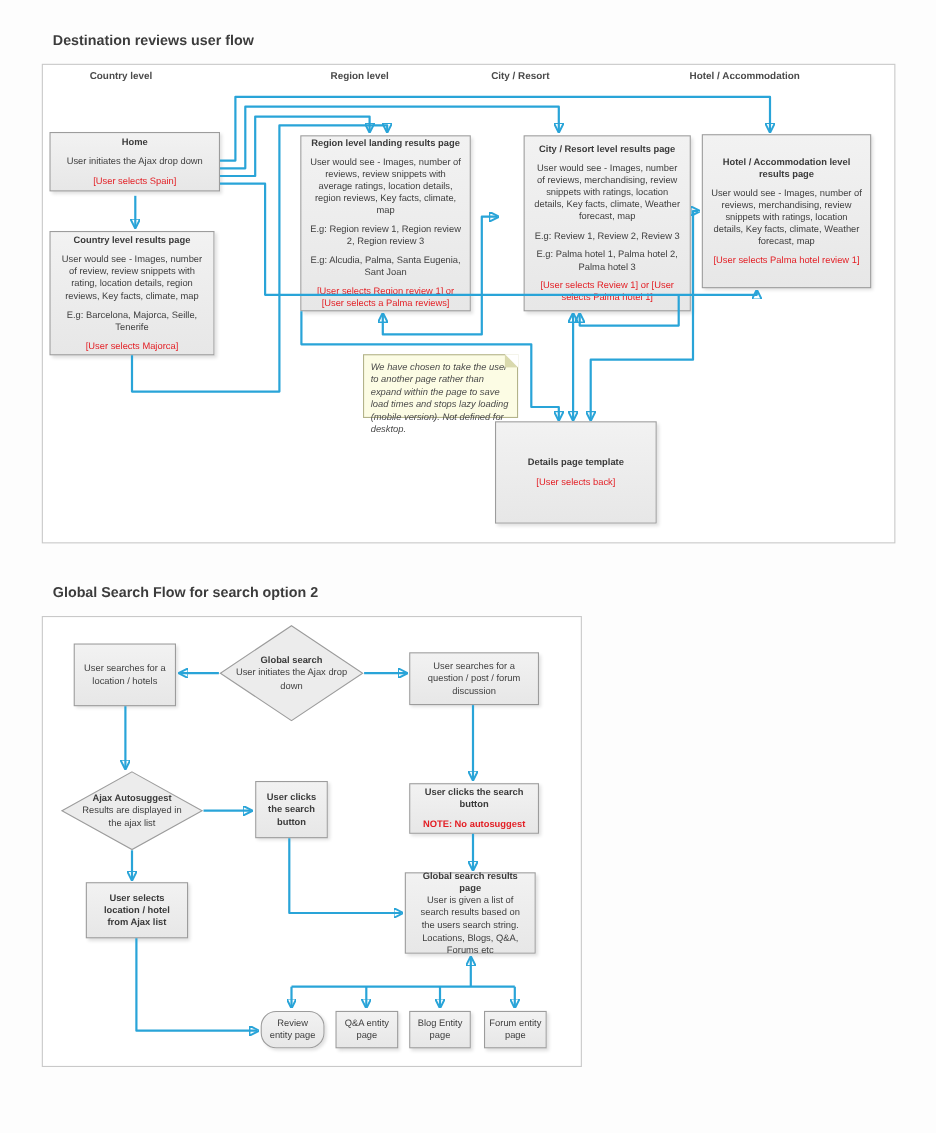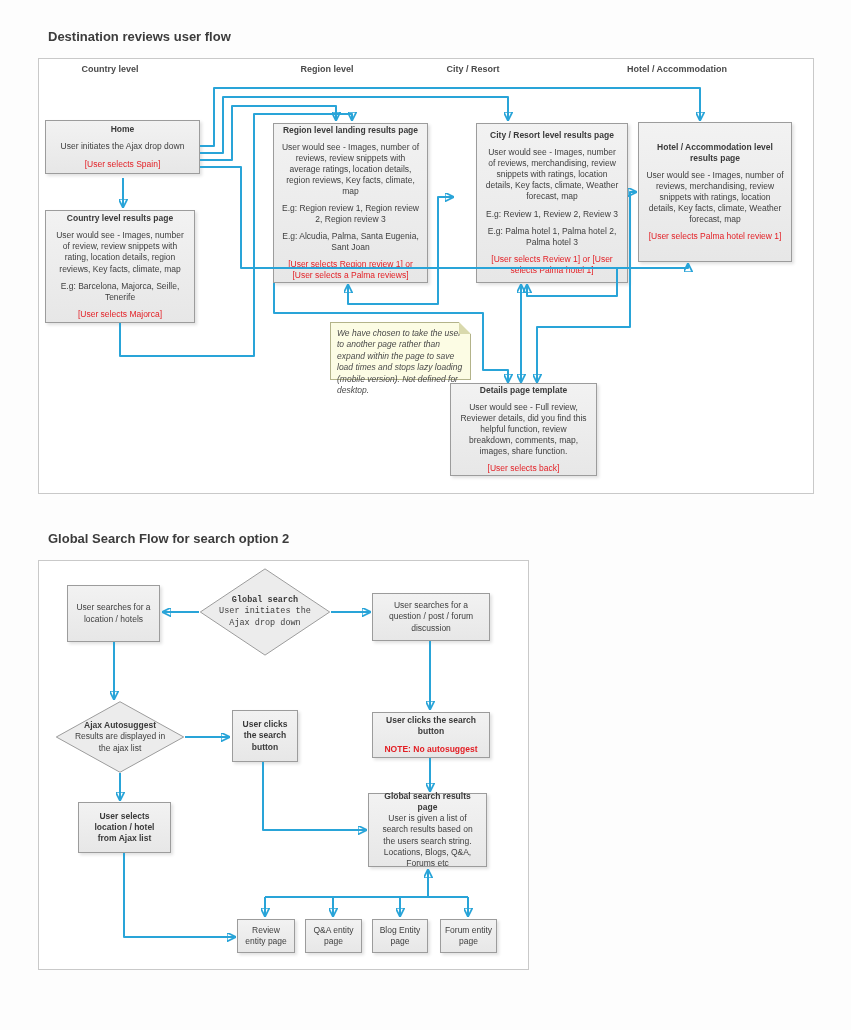--- a/index.html
+++ b/index.html
@@ -97,36 +97,35 @@
 </div>
 
 <div class="box" style="left:638px;top:122px;width:154px;height:140px;">
   <div class="t">Hotel / Accommodation level results page</div>
   <div class="p">User would see - Images, number of reviews, merchandising, review snippets with ratings, location details, Key facts, climate, Weather forecast, map</div>
   <div class="p action">[User selects Palma hotel review 1]</div>
 </div>
 
 <div class="box" style="left:450px;top:383px;width:147px;height:93px;">
   <div class="t">Details page template</div>
-  <div class="p">User would see - Full review, Reviewer details, did you find this helpful function, review breakdown, comments, map, images, share function.</div>
   <div class="p action">[User selects back]</div>
 </div>
 
 <div class="note" style="left:330px;top:322px;width:141px;height:58px;">
   <span>We have chosen to take the user to another page rather than expand within the page to save load times and stops lazy loading (mobile version). Not defined for desktop.</span>
 </div>
 
 <div class="section-title" style="top:531px;">Global Search Flow for search option 2</div>
 <div class="frame" style="left:38px;top:560px;width:489px;height:408px;"></div>
 
 <div class="box" style="left:67px;top:585px;width:93px;height:57px;">
   <div class="p">User searches for a location / hotels</div>
 </div>
 
-<div class="diamond" style="left:199px;top:568px;width:132px;height:88px;font-family:Liberation Mono, monospace;">
+<div class="diamond" style="left:199px;top:568px;width:132px;height:88px;">
   <svg viewBox="0 0 100 100" preserveAspectRatio="none">
     <polygon points="50,1 99,50 50,99 1,50" fill="#ececec" stroke="#9c9c9c" stroke-width="1" vector-effect="non-scaling-stroke"></polygon>
   </svg>
   <div class="dt">
     <div class="t">Global search</div>
     <div>User initiates the Ajax drop down</div>
   </div>
 </div>
 
 <div class="box" style="left:372px;top:593px;width:118px;height:48px;">
@@ -155,21 +154,21 @@
 <div class="box" style="left:78px;top:802px;width:93px;height:51px;text-align:center;">
   <div class="bold">User selects location / hotel from Ajax list</div>
 </div>
 
 <div class="box" style="left:368px;top:793px;width:119px;height:74px;">
   <div class="t" style="margin-bottom:0;">Global search results page</div>
   <div>User is given a list of search results based on the users search string.</div>
   <div>Locations, Blogs, Q&amp;A, Forums etc</div>
 </div>
 
-<div class="box" style="left:237px;top:919px;width:58px;height:34px;padding:3px;">
+<div class="box" style="left:237px;top:919px;width:58px;height:34px;padding:3px;border-radius:14px;">
   <div>Review entity page</div>
 </div>
 <div class="box" style="left:305px;top:919px;width:57px;height:34px;padding:3px;">
   <div>Q&amp;A entity page</div>
 </div>
 <div class="box" style="left:372px;top:919px;width:56px;height:34px;padding:3px;">
   <div>Blog Entity page</div>
 </div>
 <div class="box" style="left:440px;top:919px;width:57px;height:34px;padding:3px;">
   <div>Forum entity page</div>

